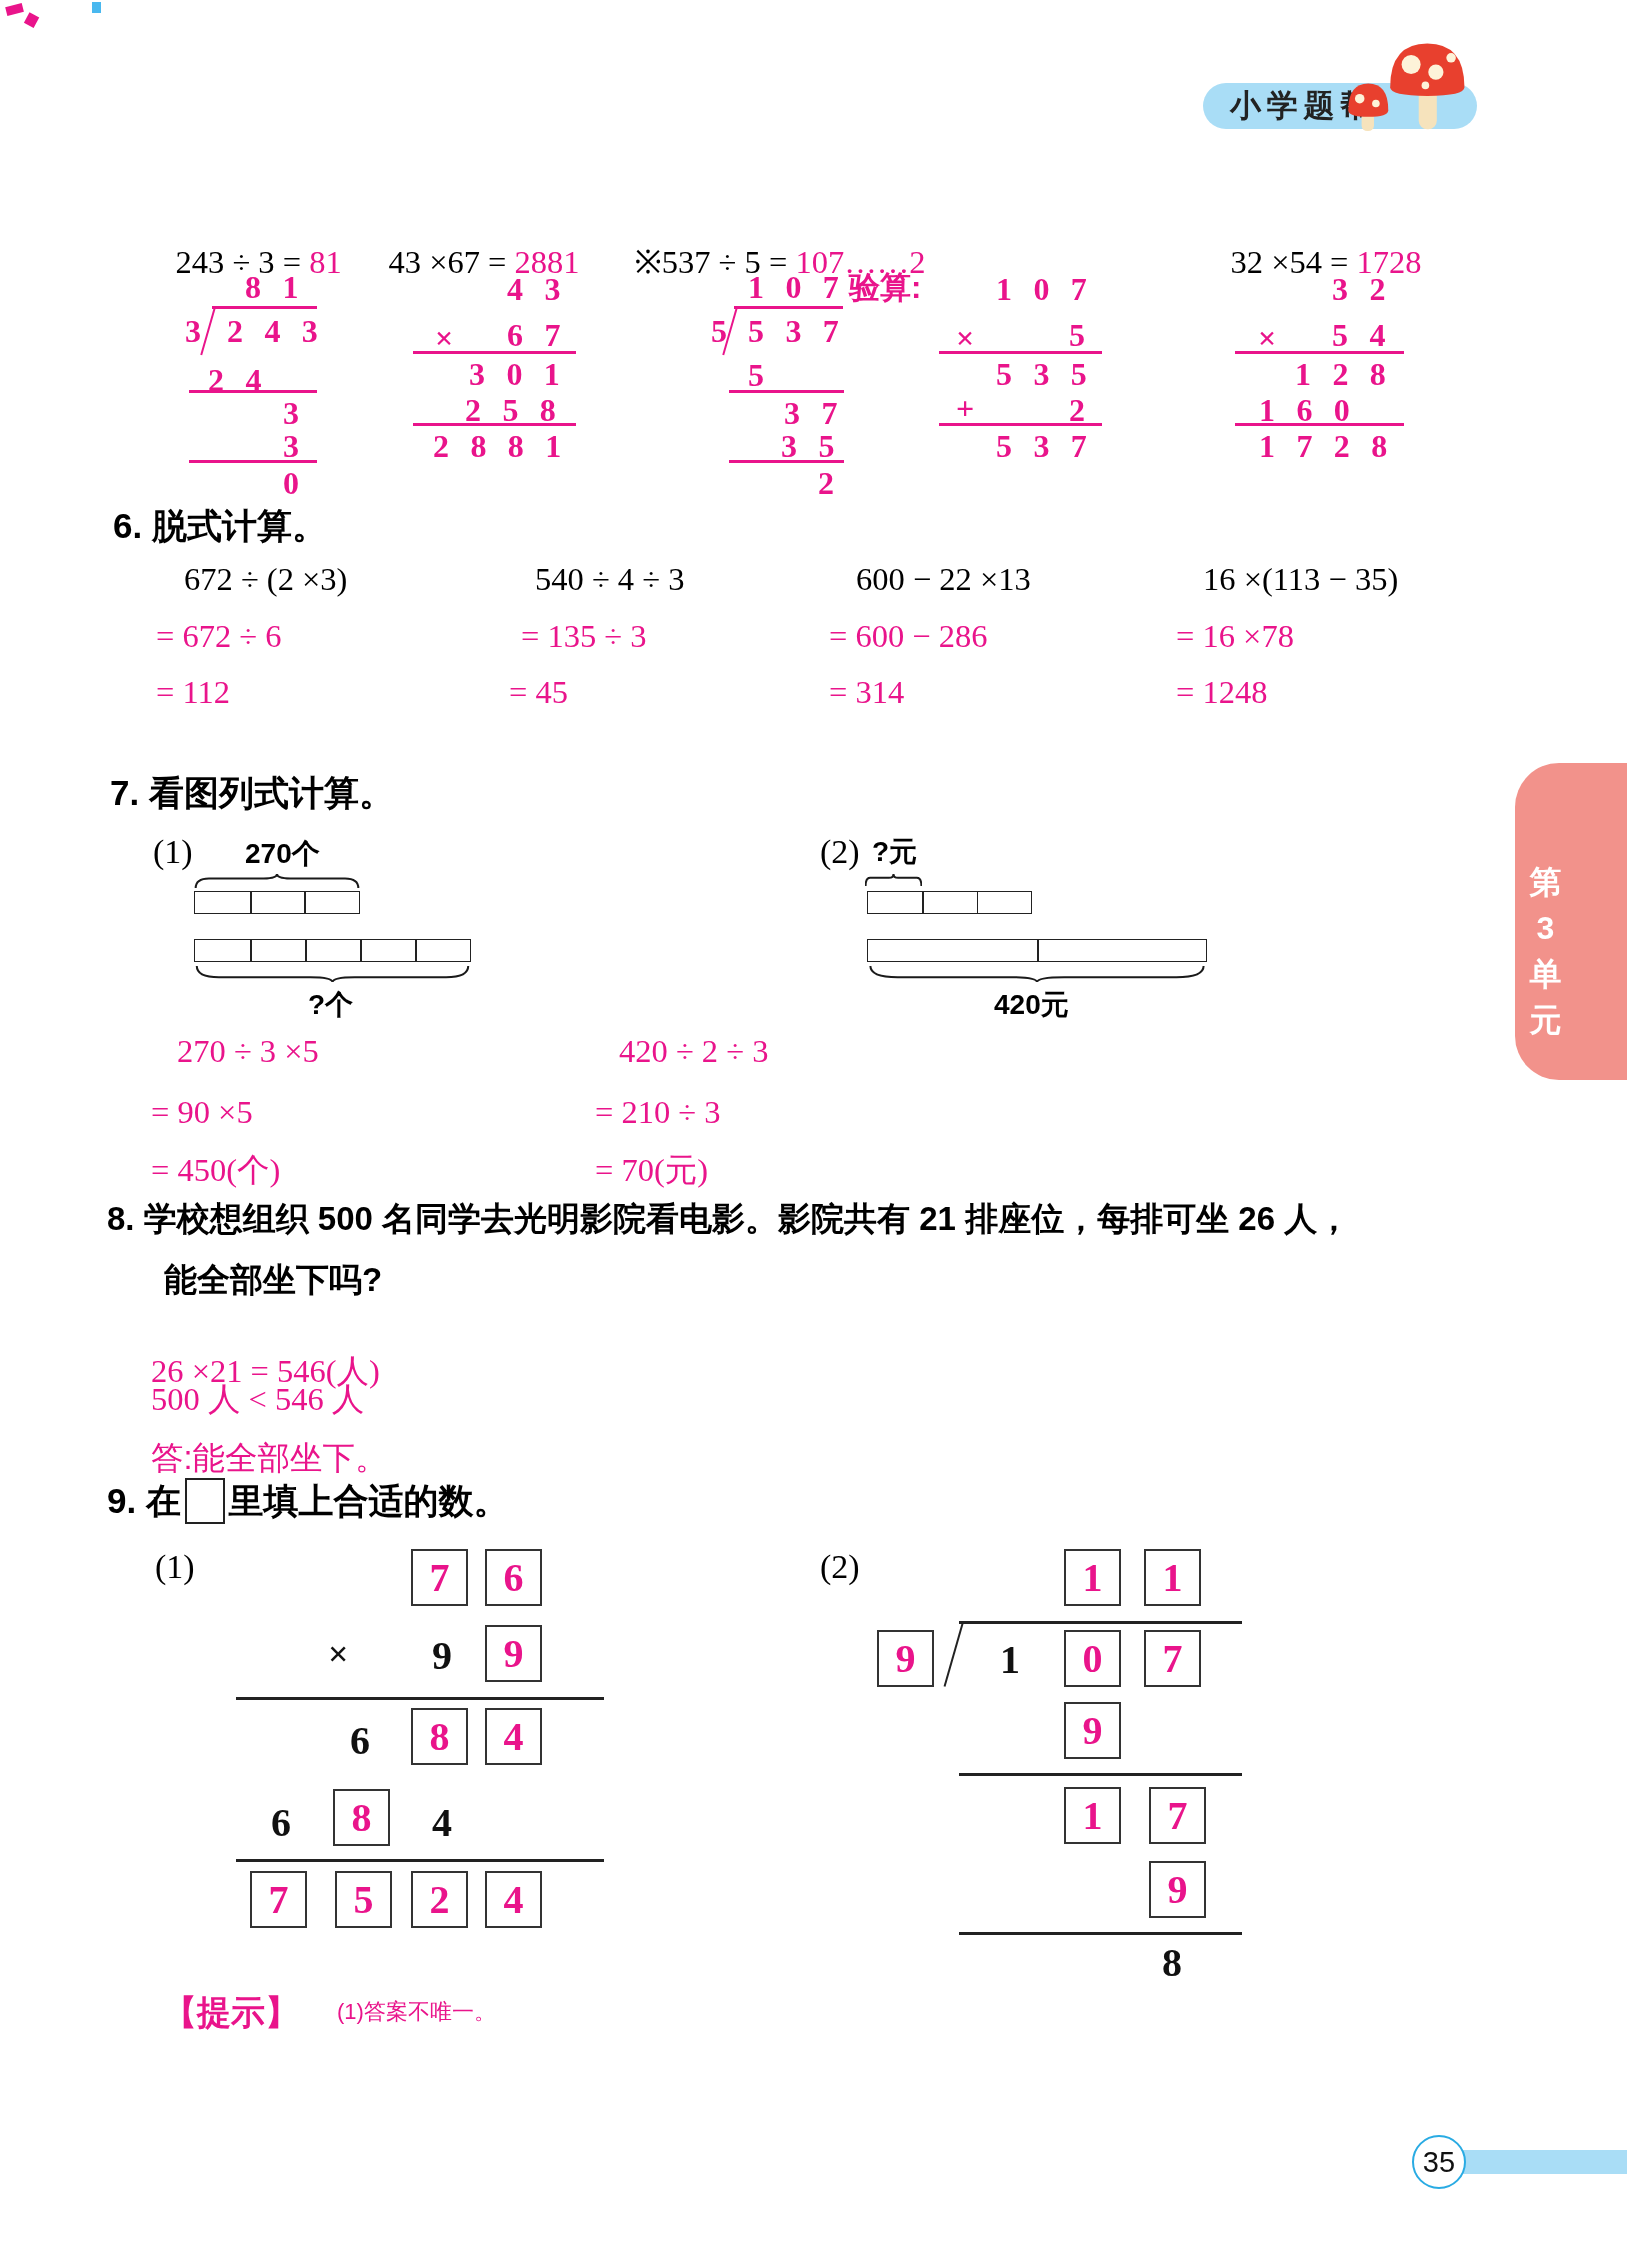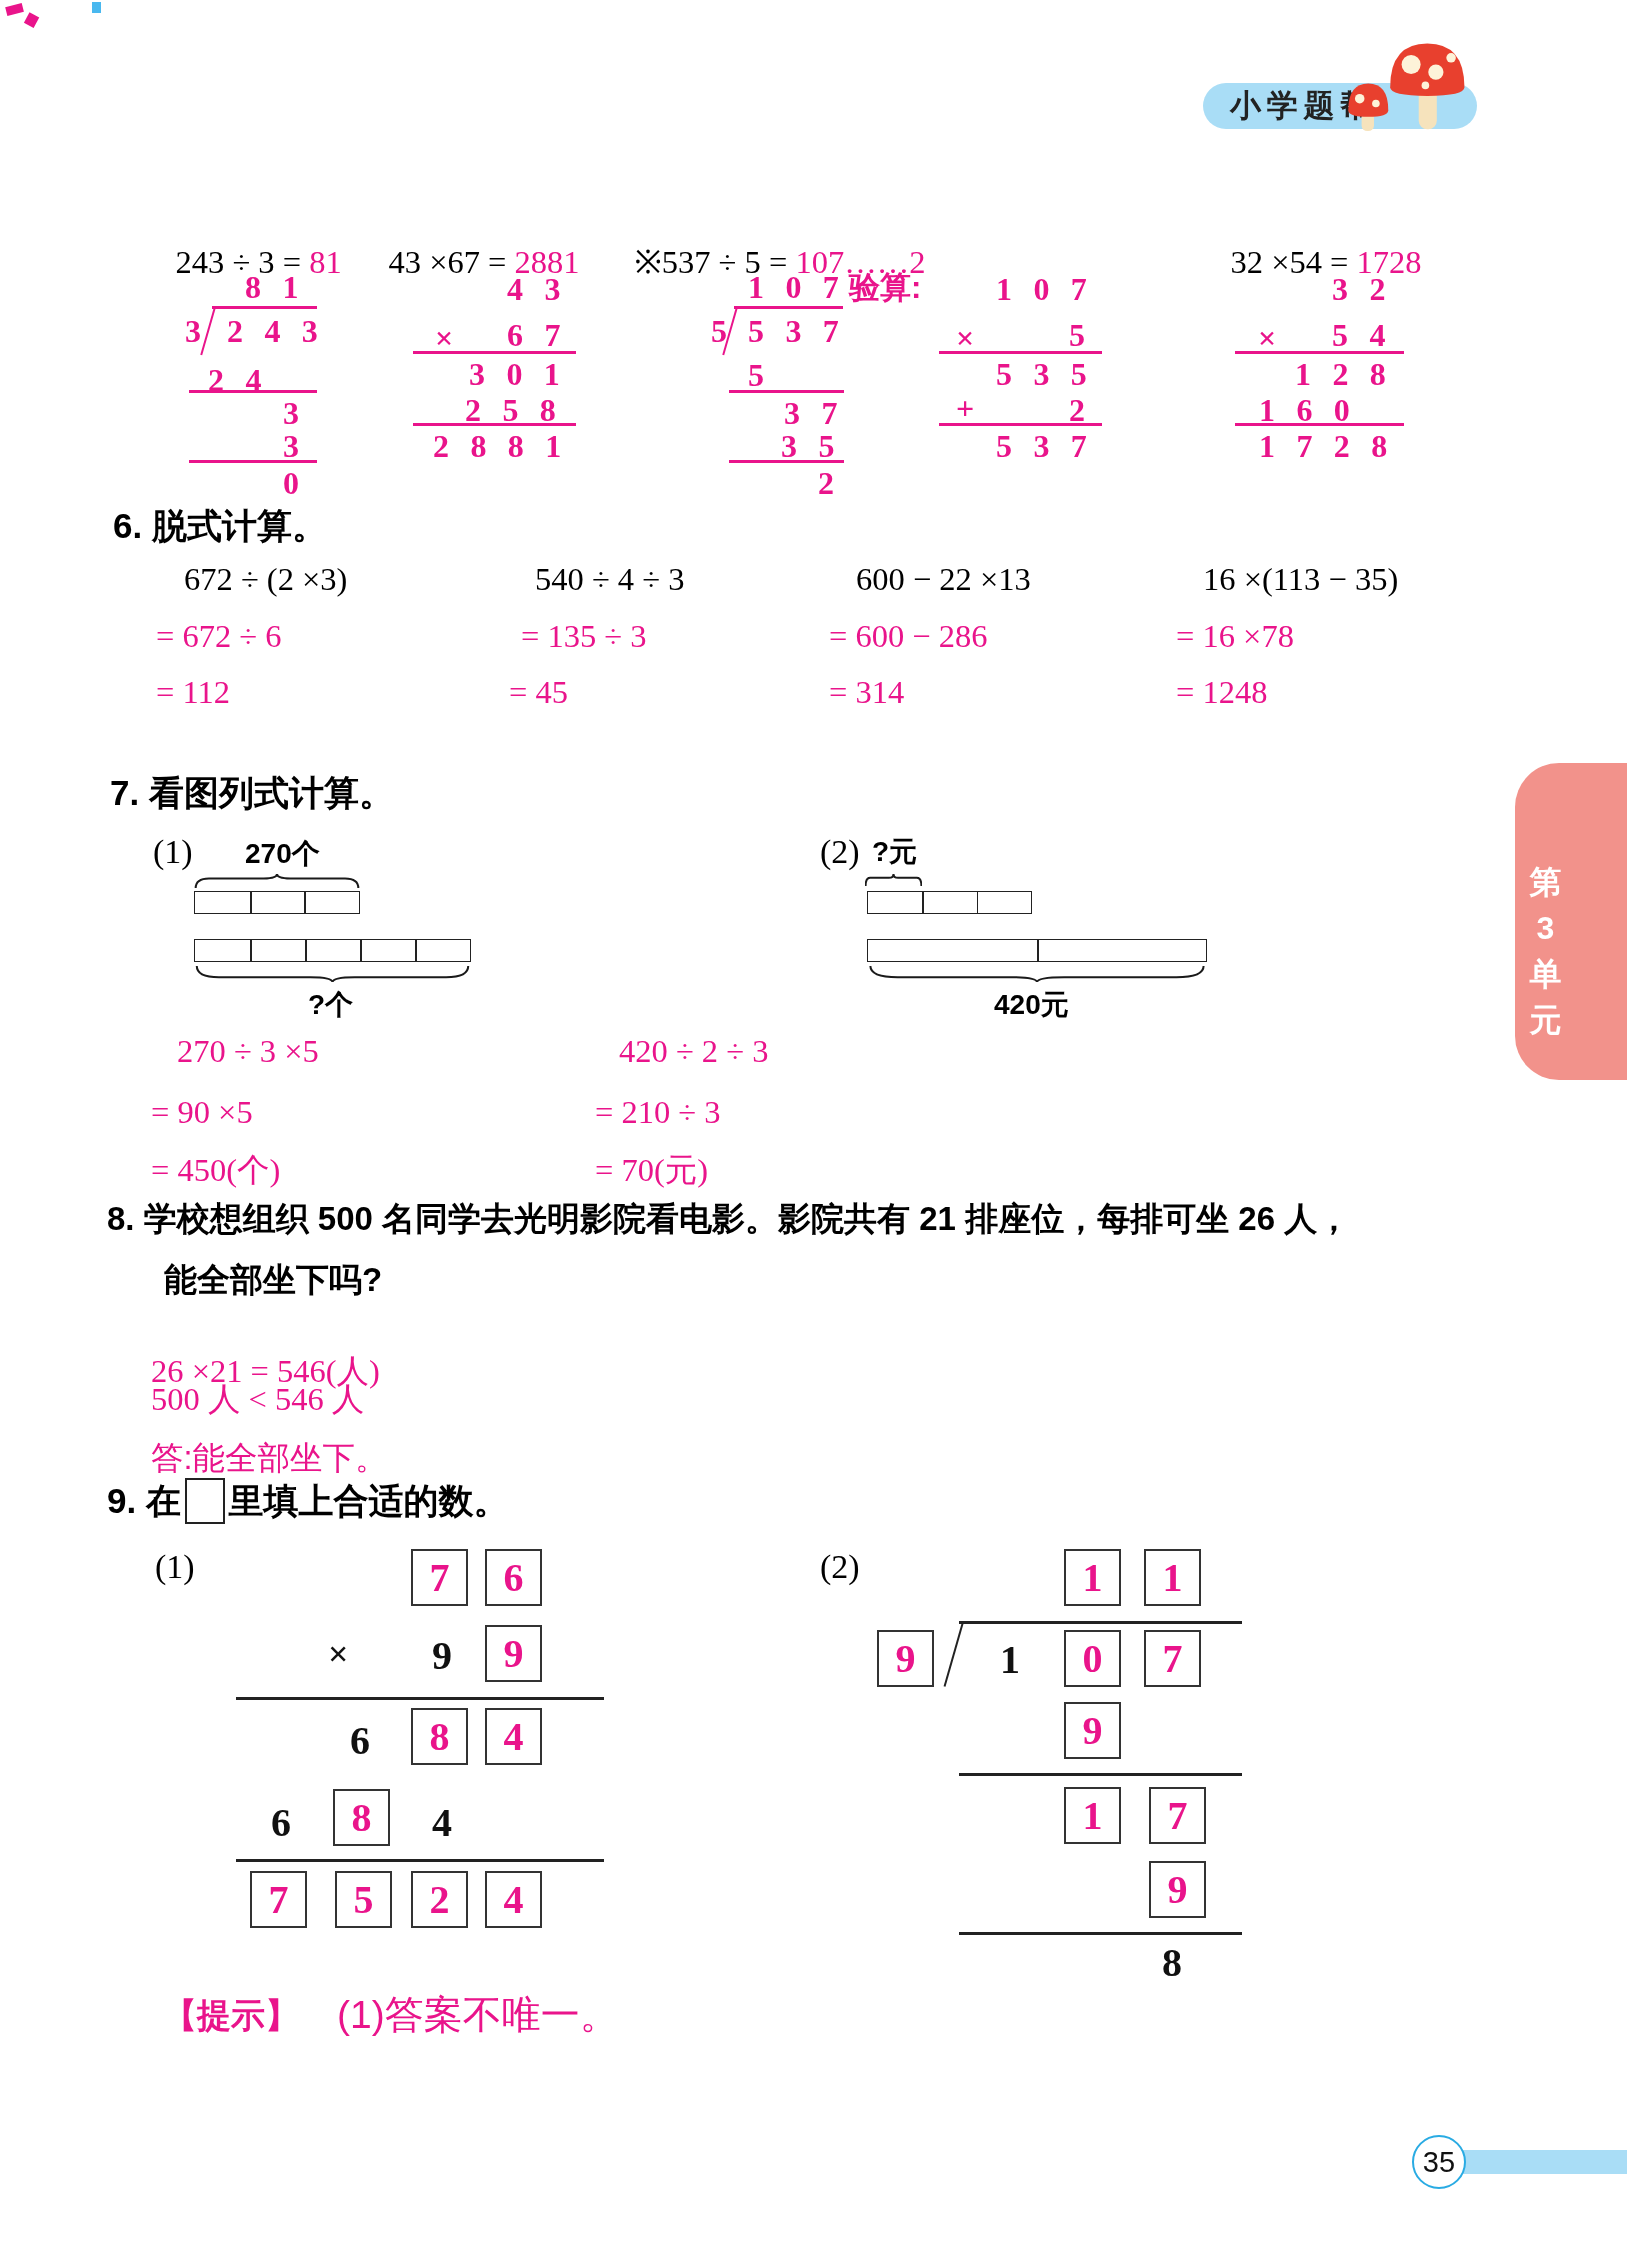--- a/index.html
+++ b/index.html
@@ -256,21 +256,21 @@
   <div class="nbox" style="left:1064px;top:1702px;">9</div>
   <div class="rule k" style="left:959px;top:1773px;width:283px;"></div>
   <div class="nbox" style="left:1064px;top:1787px;">1</div>
   <div class="nbox" style="left:1149px;top:1787px;">7</div>
   <div class="nbox" style="left:1149px;top:1861px;">9</div>
   <div class="rule k" style="left:959px;top:1932px;width:283px;"></div>
   <div class="pd" style="left:1162px;top:1943px;">8</div>
 
   <div class="abs" style="left:163px;top:1994px;display:flex;gap:38px;align-items:center;">
     <span class="pnk" style="font-weight:700;font-size:34px;">【提示】</span>
-    <span class="pnk" style="font-size:39px;">(1)答案不唯一。</span>
+    <span class="pnk" style="font-size:22px;">(1)答案不唯一。</span>
   </div>
 
   <div class="pgbar"></div>
   <div class="pgcirc">
     <span>35</span>
   </div>
 
 </div>
 
 

